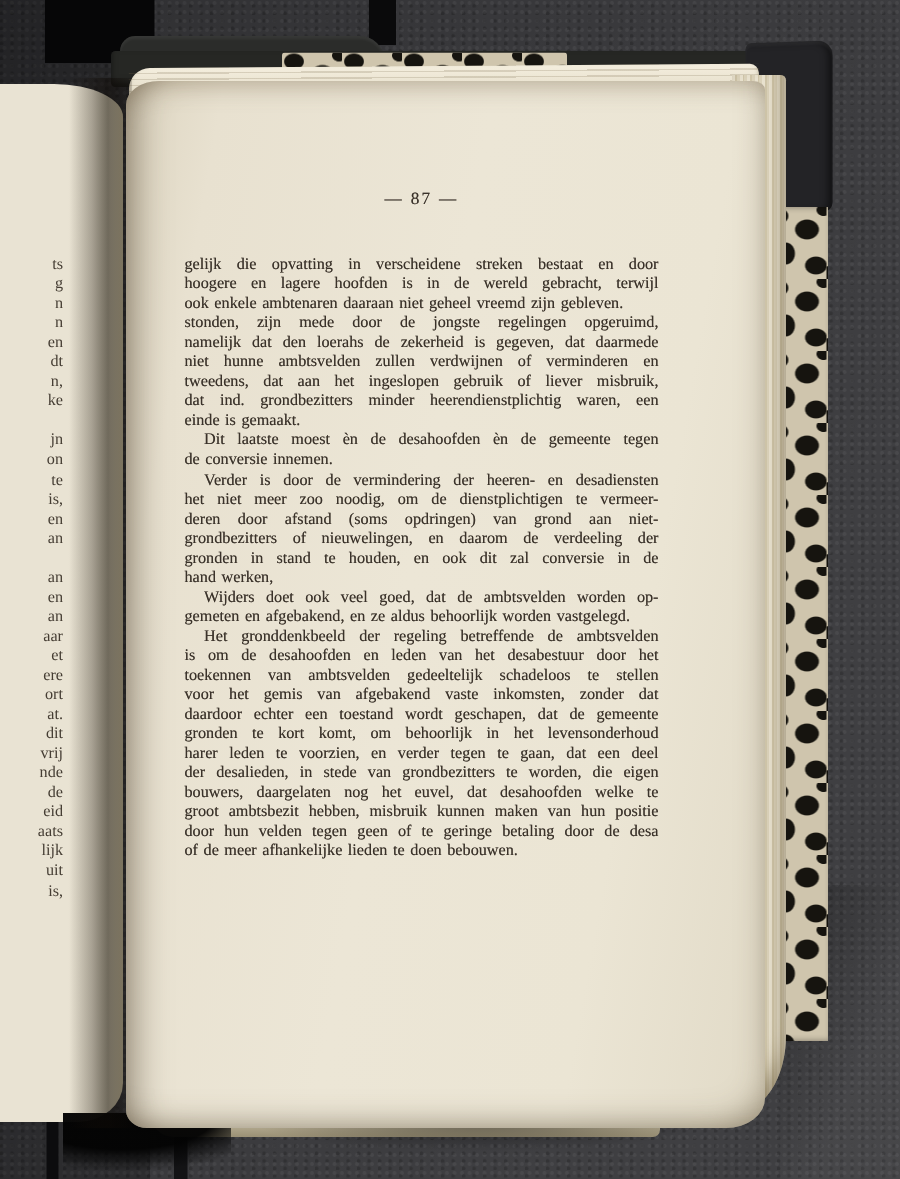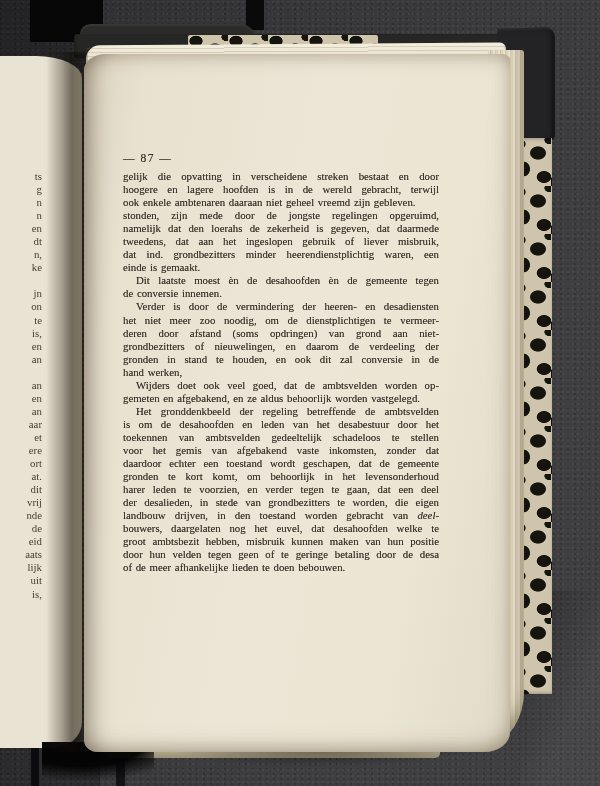--- a/index.html
+++ b/index.html
@@ -74,21 +74,21 @@
   
   .main-page{position:absolute;left:84px;top:54px;width:426px;height:698px;
     border-radius:22px 8px 26px 14px / 16px 6px 20px 12px;
     background:linear-gradient(100deg,#ddd5c1 0%,#e8e1d0 12%,#ece6d6 45%,#ebe5d4 75%,#e1dac7 100%);
     box-shadow:inset 18px 0 24px -14px rgba(60,45,25,.55),
                inset -10px -14px 22px -14px rgba(90,75,50,.55),
                inset 0 16px 18px -14px rgba(120,100,70,.35);}
 
   
   .ink{color:#3a322a;text-shadow:0 0 .3px rgba(58,50,42,.65);}
-  .page-number{position:absolute;left:123px;top:152px;width:316px;
+  .page-number{position:absolute;left:123px;top:127px;width:316px;text-align:center;
     font-size:11.5px;letter-spacing:1.5px;}
   .text-lines{position:absolute;left:123px;top:170px;width:316px;font-size:10.8px;}
   .line{height:13.05px;line-height:13.05px;text-align:justify;text-align-last:justify;
     word-spacing:1px;white-space:normal;overflow:visible;}
   .line.indent{text-indent:13px;}
   .line.end{text-align-last:left;}
   .fragments{position:absolute;left:0;top:170px;width:42px;text-align:right;
     font-size:10.8px;color:#453d33;}
   .frag{height:13.05px;line-height:13.05px;padding-left:20px;}
 </style>
@@ -121,20 +121,21 @@
 
   <div class="main-page"></div>
 
   <div class="page-number ink">— 87 —</div>
   <div class="text-lines ink">
       <div class="line">gelijk die opvatting in verscheidene streken bestaat en door</div>
       <div class="line">hoogere en lagere hoofden is in de wereld gebracht, terwijl</div>
       <div class="line end">ook enkele ambtenaren daaraan niet geheel vreemd zijn gebleven.</div>
       <div class="line">stonden, zijn mede door de jongste regelingen opgeruimd,</div>
       <div class="line">namelijk dat den loerahs de zekerheid is gegeven, dat daarmede</div>
+      <div class="line">niet hunne ambtsvelden zullen verdwijnen of verminderen en</div>
       <div class="line">tweedens, dat aan het ingeslopen gebruik of liever misbruik,</div>
       <div class="line">dat ind. grondbezitters minder heerendienstplichtig waren, een</div>
       <div class="line end">einde is gemaakt.</div>
       <div class="line indent">Dit laatste moest èn de desahoofden èn de gemeente tegen</div>
       <div class="line end">de conversie innemen.</div>
       <div class="line indent">Verder is door de vermindering der heeren- en desadiensten</div>
       <div class="line">het niet meer zoo noodig, om de dienstplichtigen te vermeer-</div>
       <div class="line">deren door afstand (soms opdringen) van grond aan niet-</div>
       <div class="line">grondbezitters of nieuwelingen, en daarom de verdeeling der</div>
       <div class="line">gronden in stand te houden, en ook dit zal conversie in de</div>
@@ -142,21 +143,20 @@
       <div class="line indent">Wijders doet ook veel goed, dat de ambtsvelden worden op-</div>
       <div class="line end">gemeten en afgebakend, en ze aldus behoorlijk worden vastgelegd.</div>
       <div class="line indent">Het gronddenkbeeld der regeling betreffende de ambtsvelden</div>
       <div class="line">is om de desahoofden en leden van het desabestuur door het</div>
       <div class="line">toekennen van ambtsvelden gedeeltelijk schadeloos te stellen</div>
       <div class="line">voor het gemis van afgebakend vaste inkomsten, zonder dat</div>
       <div class="line">daardoor echter een toestand wordt geschapen, dat de gemeente</div>
       <div class="line">gronden te kort komt, om behoorlijk in het levensonderhoud</div>
       <div class="line">harer leden te voorzien, en verder tegen te gaan, dat een deel</div>
       <div class="line">der desalieden, in stede van grondbezitters te worden, die eigen</div>
-      <div class="line">landbouw drijven, in den toestand worden gebracht van <i>deel-</i></div>
       <div class="line">bouwers, daargelaten nog het euvel, dat desahoofden welke te</div>
       <div class="line">groot ambtsbezit hebben, misbruik kunnen maken van hun positie</div>
       <div class="line">door hun velden tegen geen of te geringe betaling door de desa</div>
       <div class="line end">of de meer afhankelijke lieden te doen bebouwen.</div>
     </div>
   <div class="fragments">
       <div class="frag">ts</div>
       <div class="frag">g</div>
       <div class="frag">n</div>
       <div class="frag">n</div>

